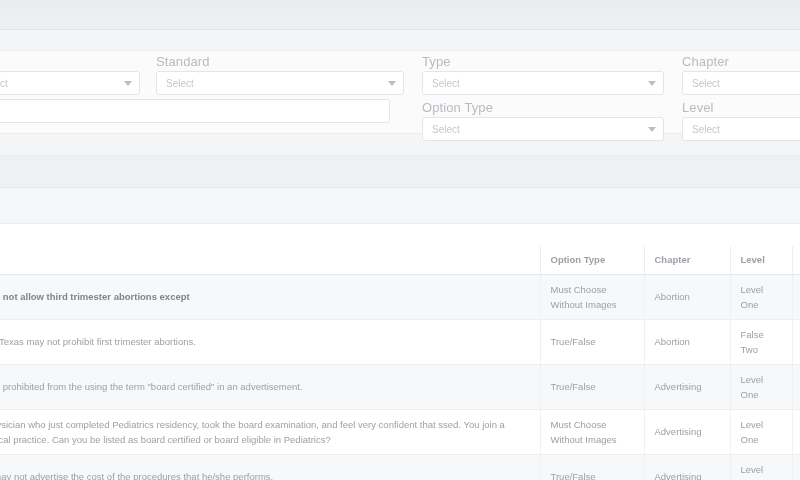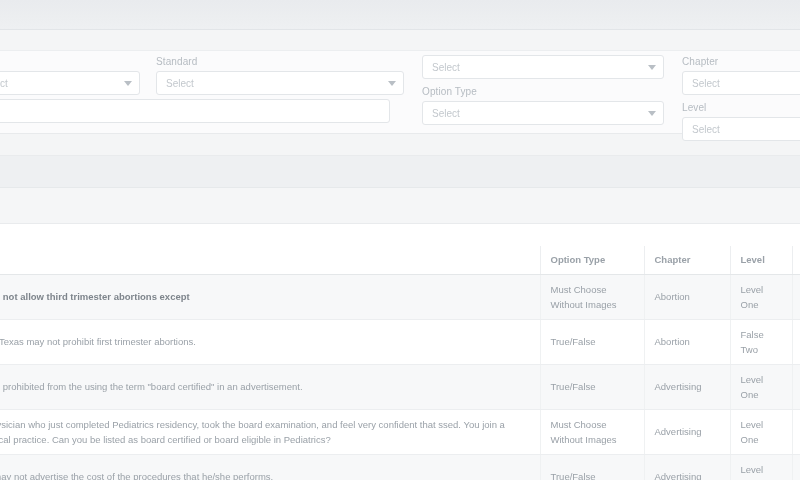--- a/index.html
+++ b/index.html
@@ -58,21 +58,21 @@
 
   .filter-col {
     padding: 0 8px 0 0;
   }
   .filter-col.c1 { padding-left: 0; margin-left: -30px; }
   .filter-col.c2 { padding-left: 8px; }
   .filter-col.c3 { padding-left: 10px; }
   .filter-col.c4 { padding-left: 10px; }
 
   .field-label {
-    font-size: 10px;
+    font-size: 13px;
     color: #b6bcc2;
     line-height: 14px;
     height: 14px;
     margin-bottom: 2px;
     white-space: nowrap;
     overflow: hidden;
     letter-spacing: 0.1px;
   }
 
   .select-box {
@@ -227,20 +227,21 @@
 
       <div class="filter-col c2">
         <div class="field-label softtext">Standard</div>
         <div class="select-box">
           <span class="select-value softtext">Select</span>
           <span class="chev"></span>
         </div>
       </div>
 
       <div class="filter-col c3">
+        <div class="field-label softtext">Type</div>
         <div class="select-box">
           <span class="select-value softtext">Select</span>
           <span class="chev"></span>
         </div>
         <div class="field-label softtext">Option Type</div>
         <div class="select-box">
           <span class="select-value softtext">Select</span>
           <span class="chev"></span>
         </div>
       </div>

